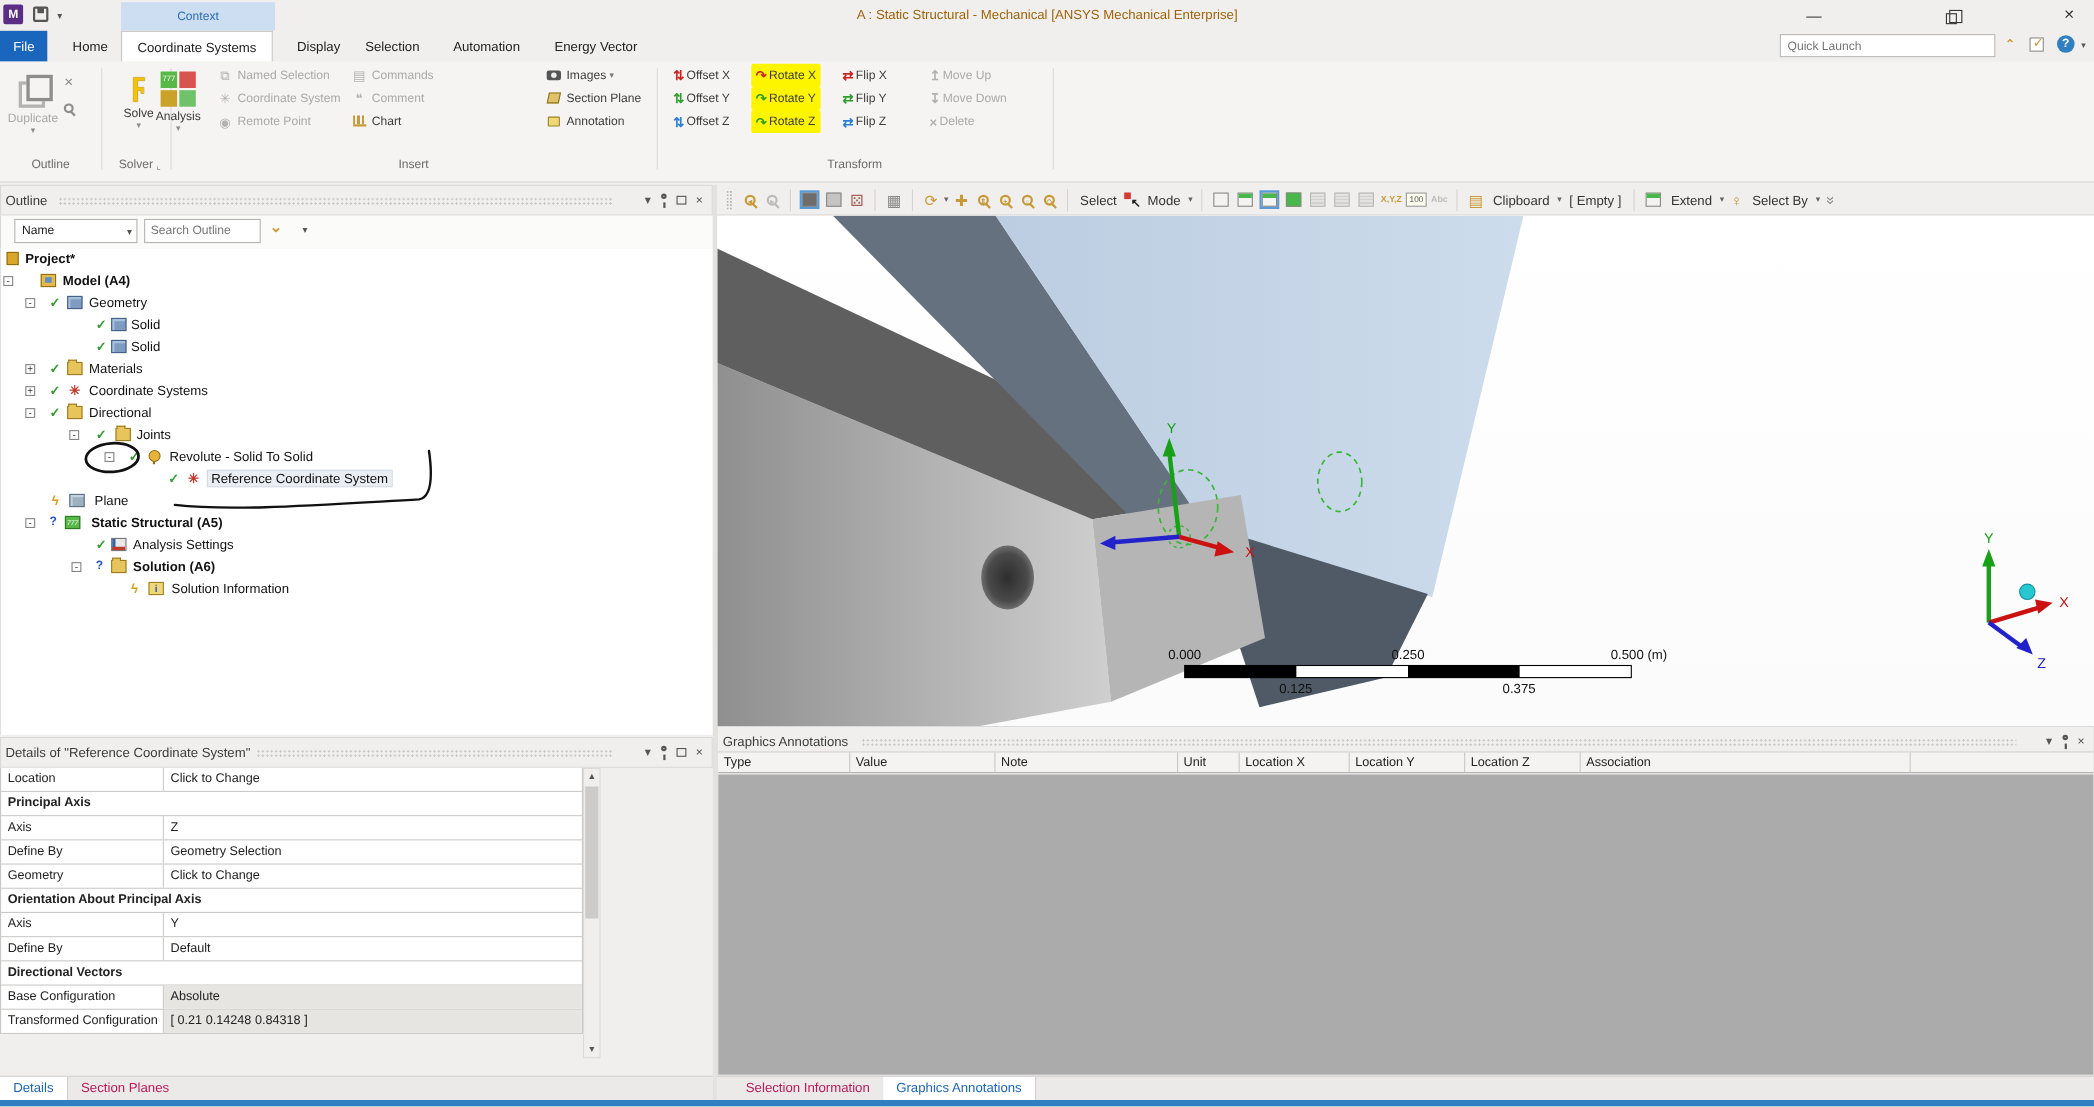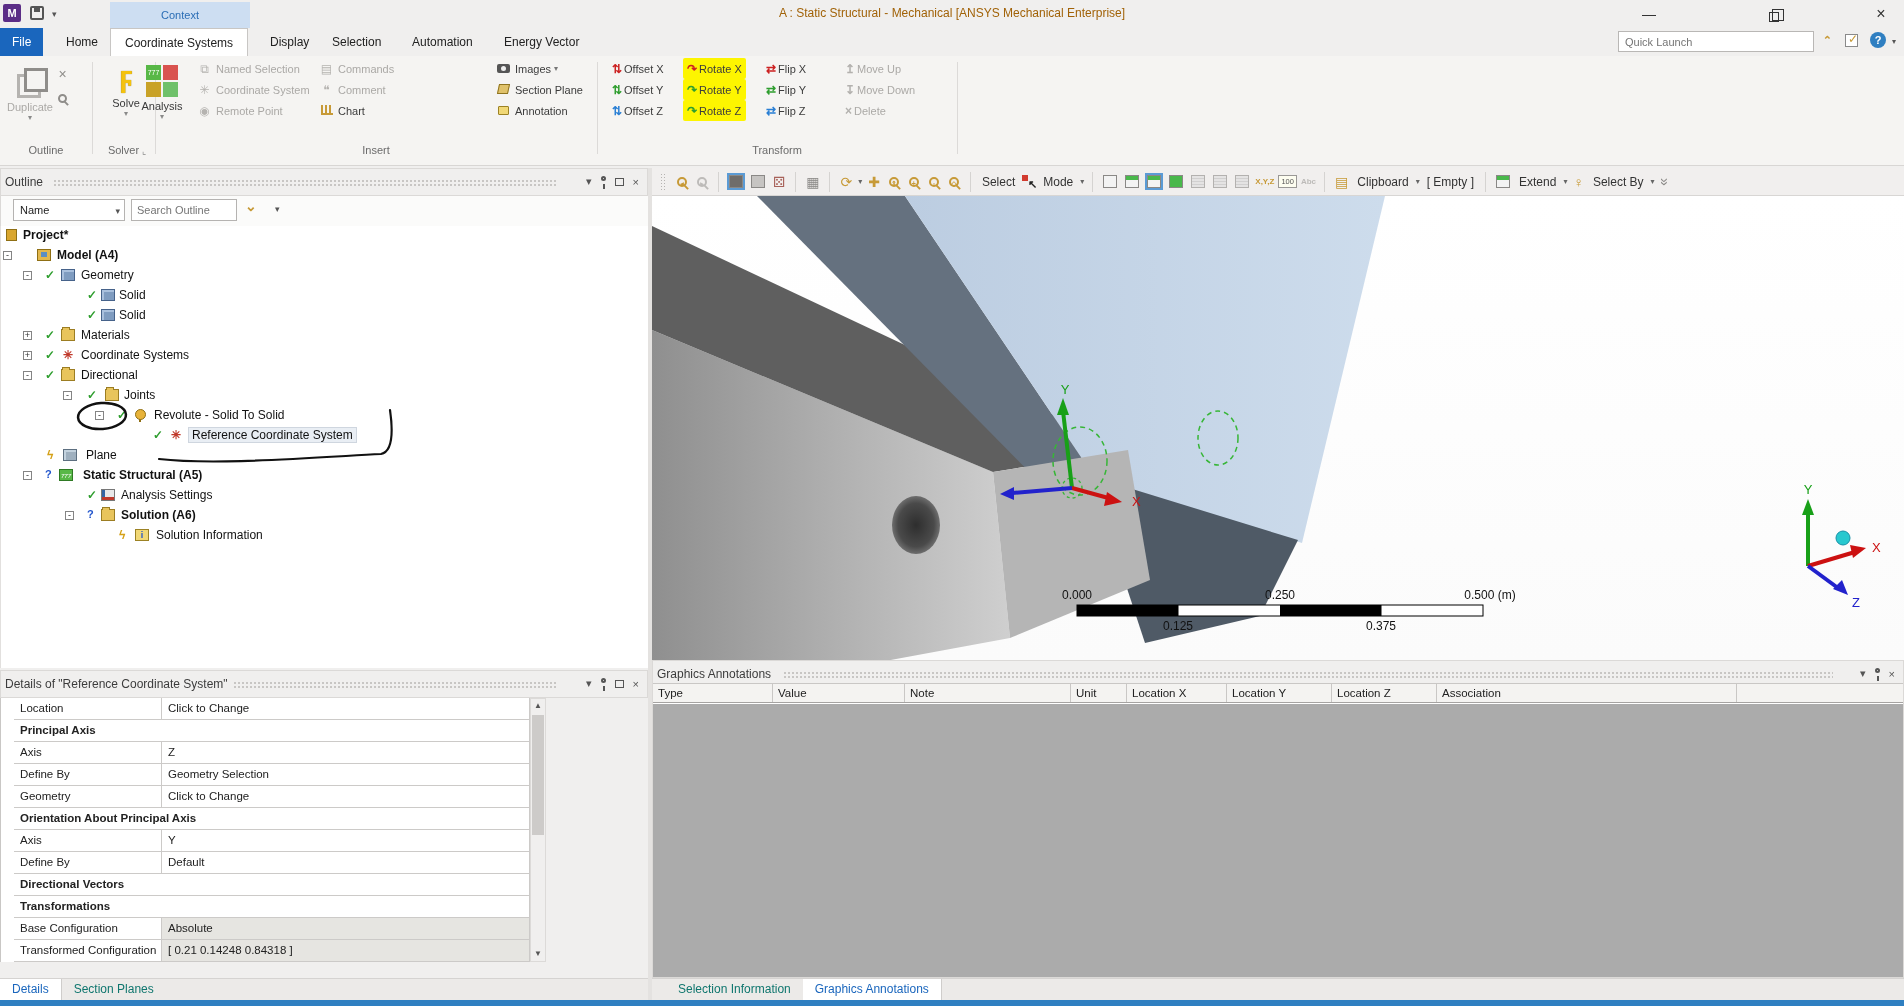--- a/index.html
+++ b/index.html
@@ -115,32 +115,32 @@
   .ti-rev:after { content:""; position:absolute; left:2px; top:0; width:9px; height:9px; border-radius:50%; background:#e8b33a; border:1px solid #8f6f14; }
   .ti-rev:before { content:""; position:absolute; left:6px; top:8px; width:2px; height:5px; background:#8f6f14; }
   .ti-mesh { background:#9fb0bf; border:1px solid #5d6f80; box-shadow:inset 2px 2px 0 #c3d2de; }
   .ti-ss { background:#58b847; border:1px solid #2f7a24; color:#fff; font-size:6px; font-style:italic; text-align:center; line-height:12px; }
   .ti-as { background:#e8e8e8; border:1px solid #777; box-shadow:inset 0 -3px 0 #c0392b, inset 3px 0 0 #3465a4; }
   .ti-info { background:#f1d876; border:1px solid #9c8224; color:#2255cc; font-size:9px; font-weight:bold; text-align:center; line-height:11px; }
   #ink-overlay { position:absolute; left:0; top:0; pointer-events:none; }
 
   
   #details-header { left:0; top:670px; width:648px; }
-  #details-table { position:absolute; left:0; top:698px; width:530px; background:#fff; border-left:1px solid #c9c7c5;padding-left:13px; }
+  #details-table { position:absolute; left:0; top:698px; width:530px; background:#fff; border-left:1px solid #c9c7c5; }
   .drow { display:flex; height:22px; border-bottom:1px solid #cccac8; border-right:1px solid #cccac8; font-size:11.5px; }
   .drow .dlabel { width:148px; border-right:1px solid #cccac8; padding:4px 0 0 6px; color:#222; }
   .drow .dvalue { flex:1; padding:4px 0 0 6px; color:#222; }
   .drow.cat { font-weight:bold; }
   .drow.cat .dlabel { border-right:none; width:auto; }
   .drow .dvalue.grey { background:#e6e5e1; }
   #details-scroll { position:absolute; left:530px; top:698px; width:16px; height:264px; background:#f0efee; border:1px solid #dcdad8; }
   .scr-arrow { position:absolute; left:0; width:14px; height:14px; font-size:8px; color:#555; text-align:center; line-height:14px; }
   #details-thumb { position:absolute; left:1px; top:16px; width:12px; height:120px; background:#cdcbc9; }
   #left-tabs { position:absolute; left:0; top:978px; width:648px; height:22px; background:#eceae8; border-top:1px solid #d5d3d1; }
-  .btab { display:inline-block; height:22px; line-height:21px; font-size:12px; color:#0f766e; padding:0 12px; }
+  .btab { display:inline-block; height:22px; line-height:21px; font-size:12px; color:#be185d; padding:0 12px; }
   .btab.active { background:#fff; color:#1a66bd; border-right:1px solid #cfcdcb; }
 
   
   #vsplit { position:absolute; left:648px; top:168px; width:4px; height:832px; background:#e4e2e0; }
   #gfx-toolbar { position:absolute; left:652px; top:168px; width:1252px; height:28px; background:#f1efee; border-bottom:1px solid #d8d6d4;
     display:flex; align-items:center; padding-left:8px; gap:4px; white-space:nowrap; }
   .gt-sep { width:1px; height:20px; background:#d5d3d1; margin:0 4px; }
   .gt-grip { width:6px; height:18px; margin-right:4px;
     background-image:radial-gradient(#b5b3b1 1px, transparent 1px); background-size:3px 3px; }
   .gt-glyph { font-size:14px; padding:0 2px; }
@@ -492,23 +492,20 @@
       <div class="drow">
         <div class="dlabel">Axis</div>
         <div class="dvalue">Y</div>
       </div>
       <div class="drow">
         <div class="dlabel">Define By</div>
         <div class="dvalue">Default</div>
       </div>
       <div class="drow cat">
         <div class="dlabel">Directional Vectors</div>
-      </div>
-      <div class="drow cat">
-        <div class="dlabel">Transformations</div>
       </div>
       <div class="drow">
         <div class="dlabel">Base Configuration</div>
         <div class="dvalue grey">Absolute</div>
       </div>
       <div class="drow">
         <div class="dlabel">Transformed Configuration</div>
         <div class="dvalue grey">[ 0.21 0.14248 0.84318 ]</div>
       </div>
     </div>

